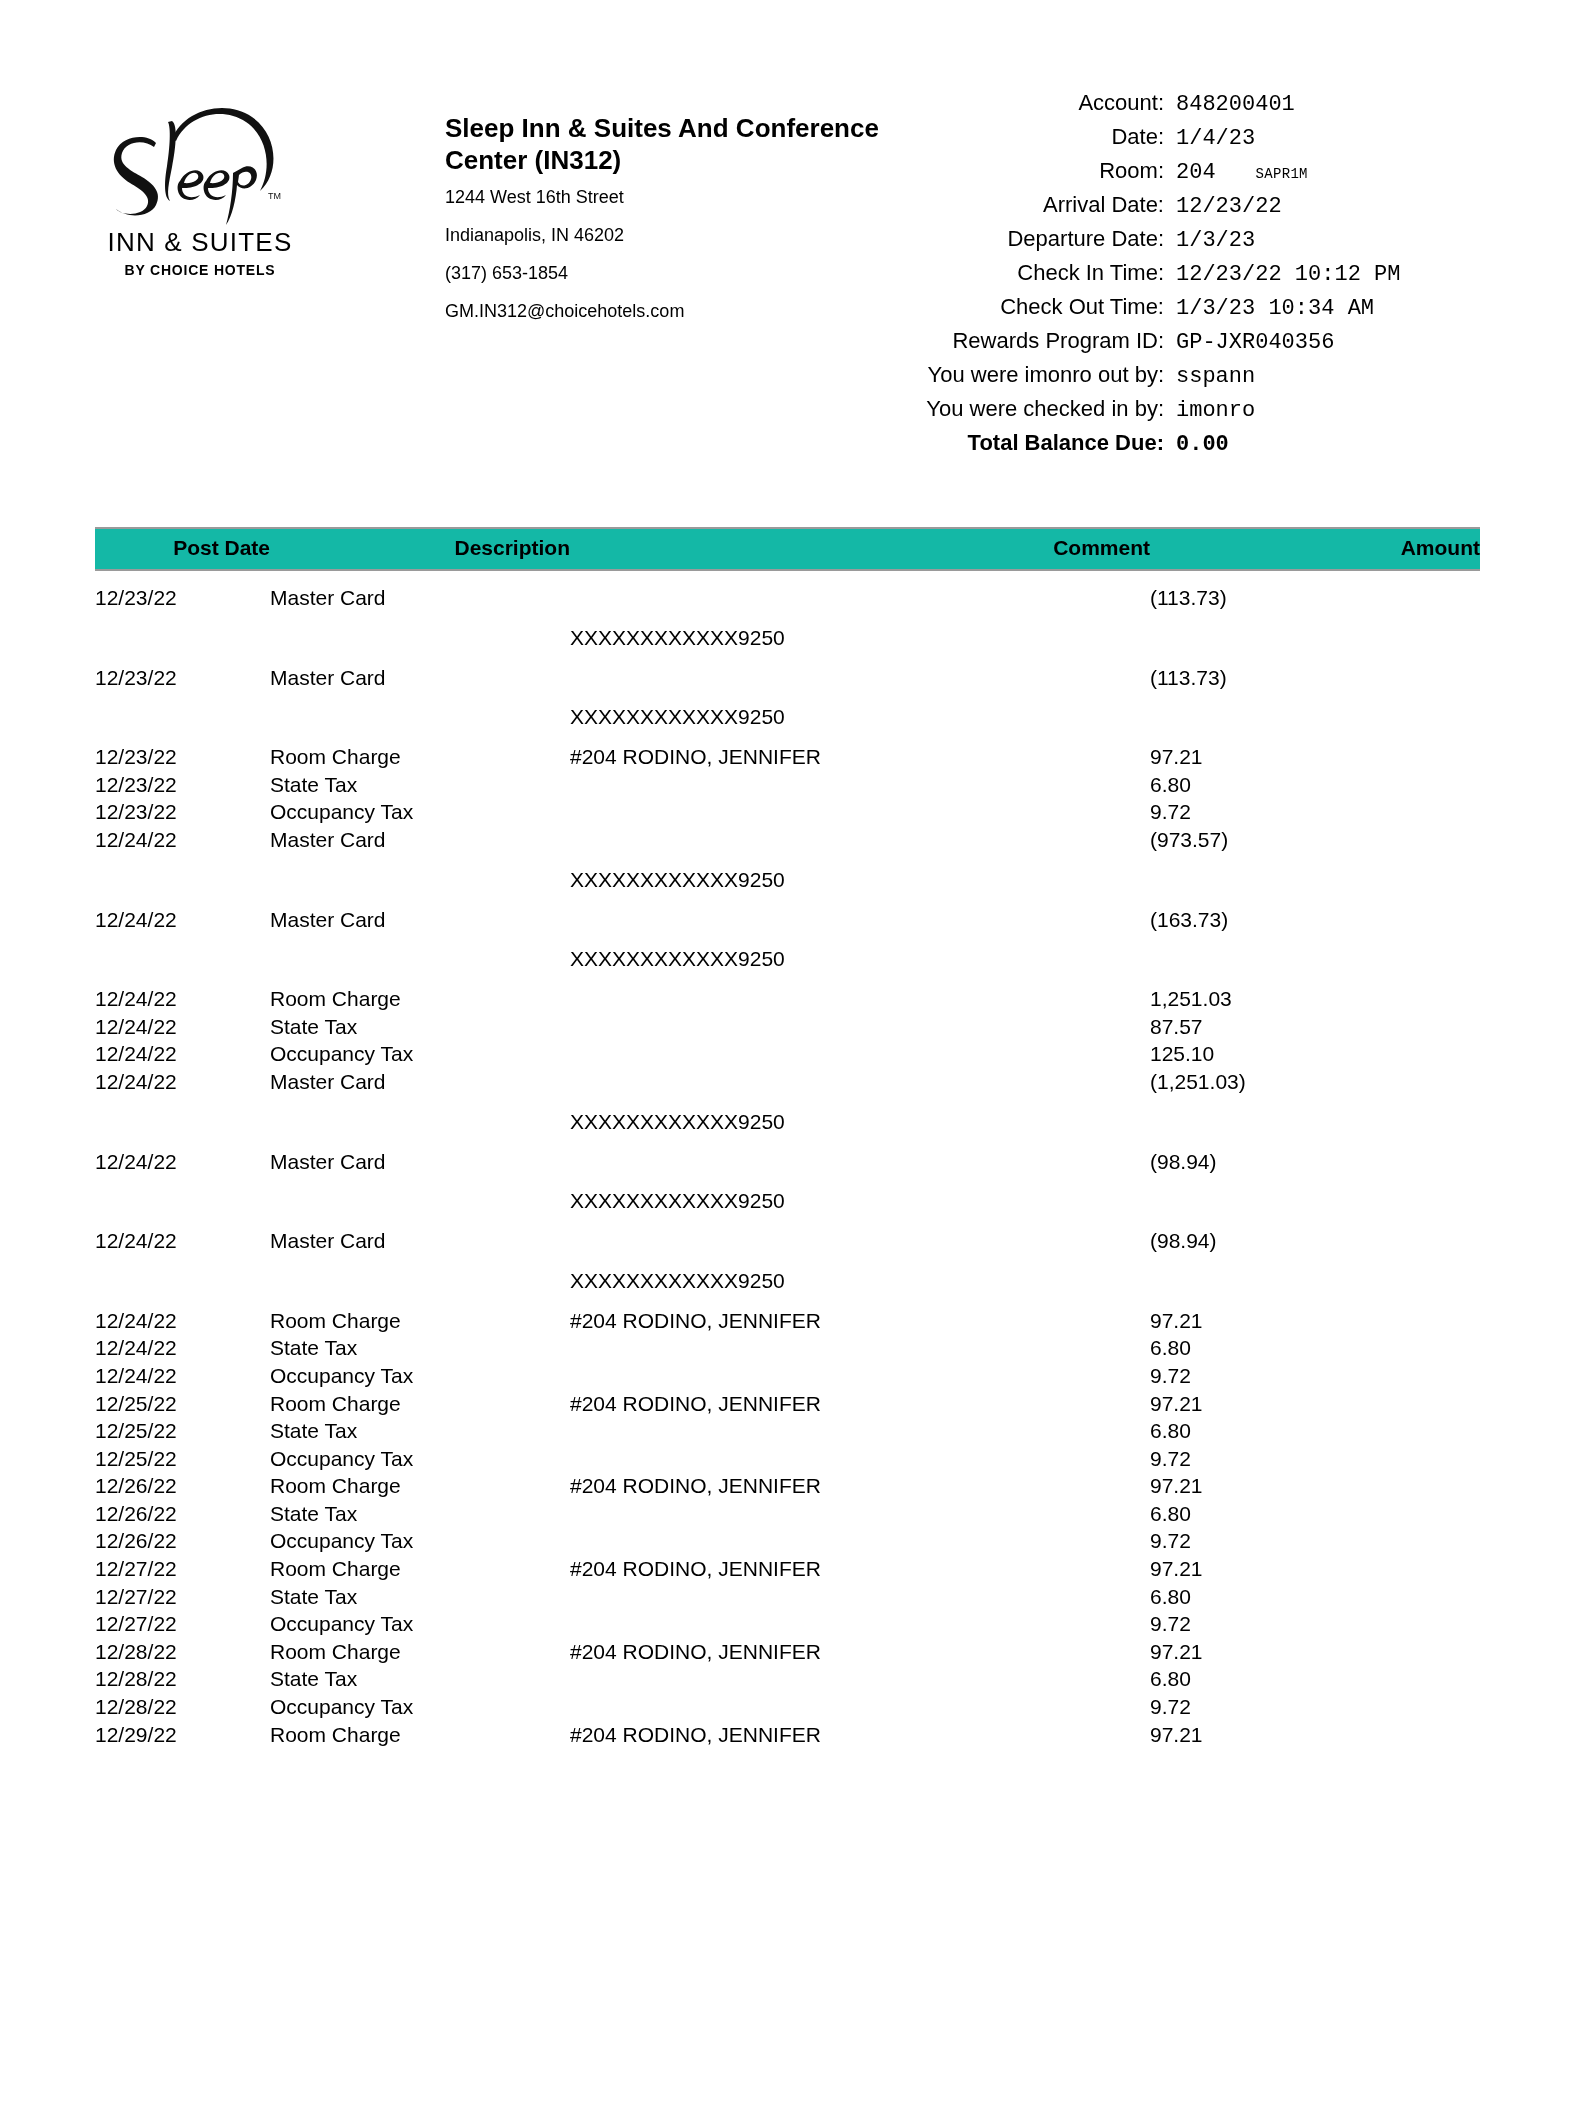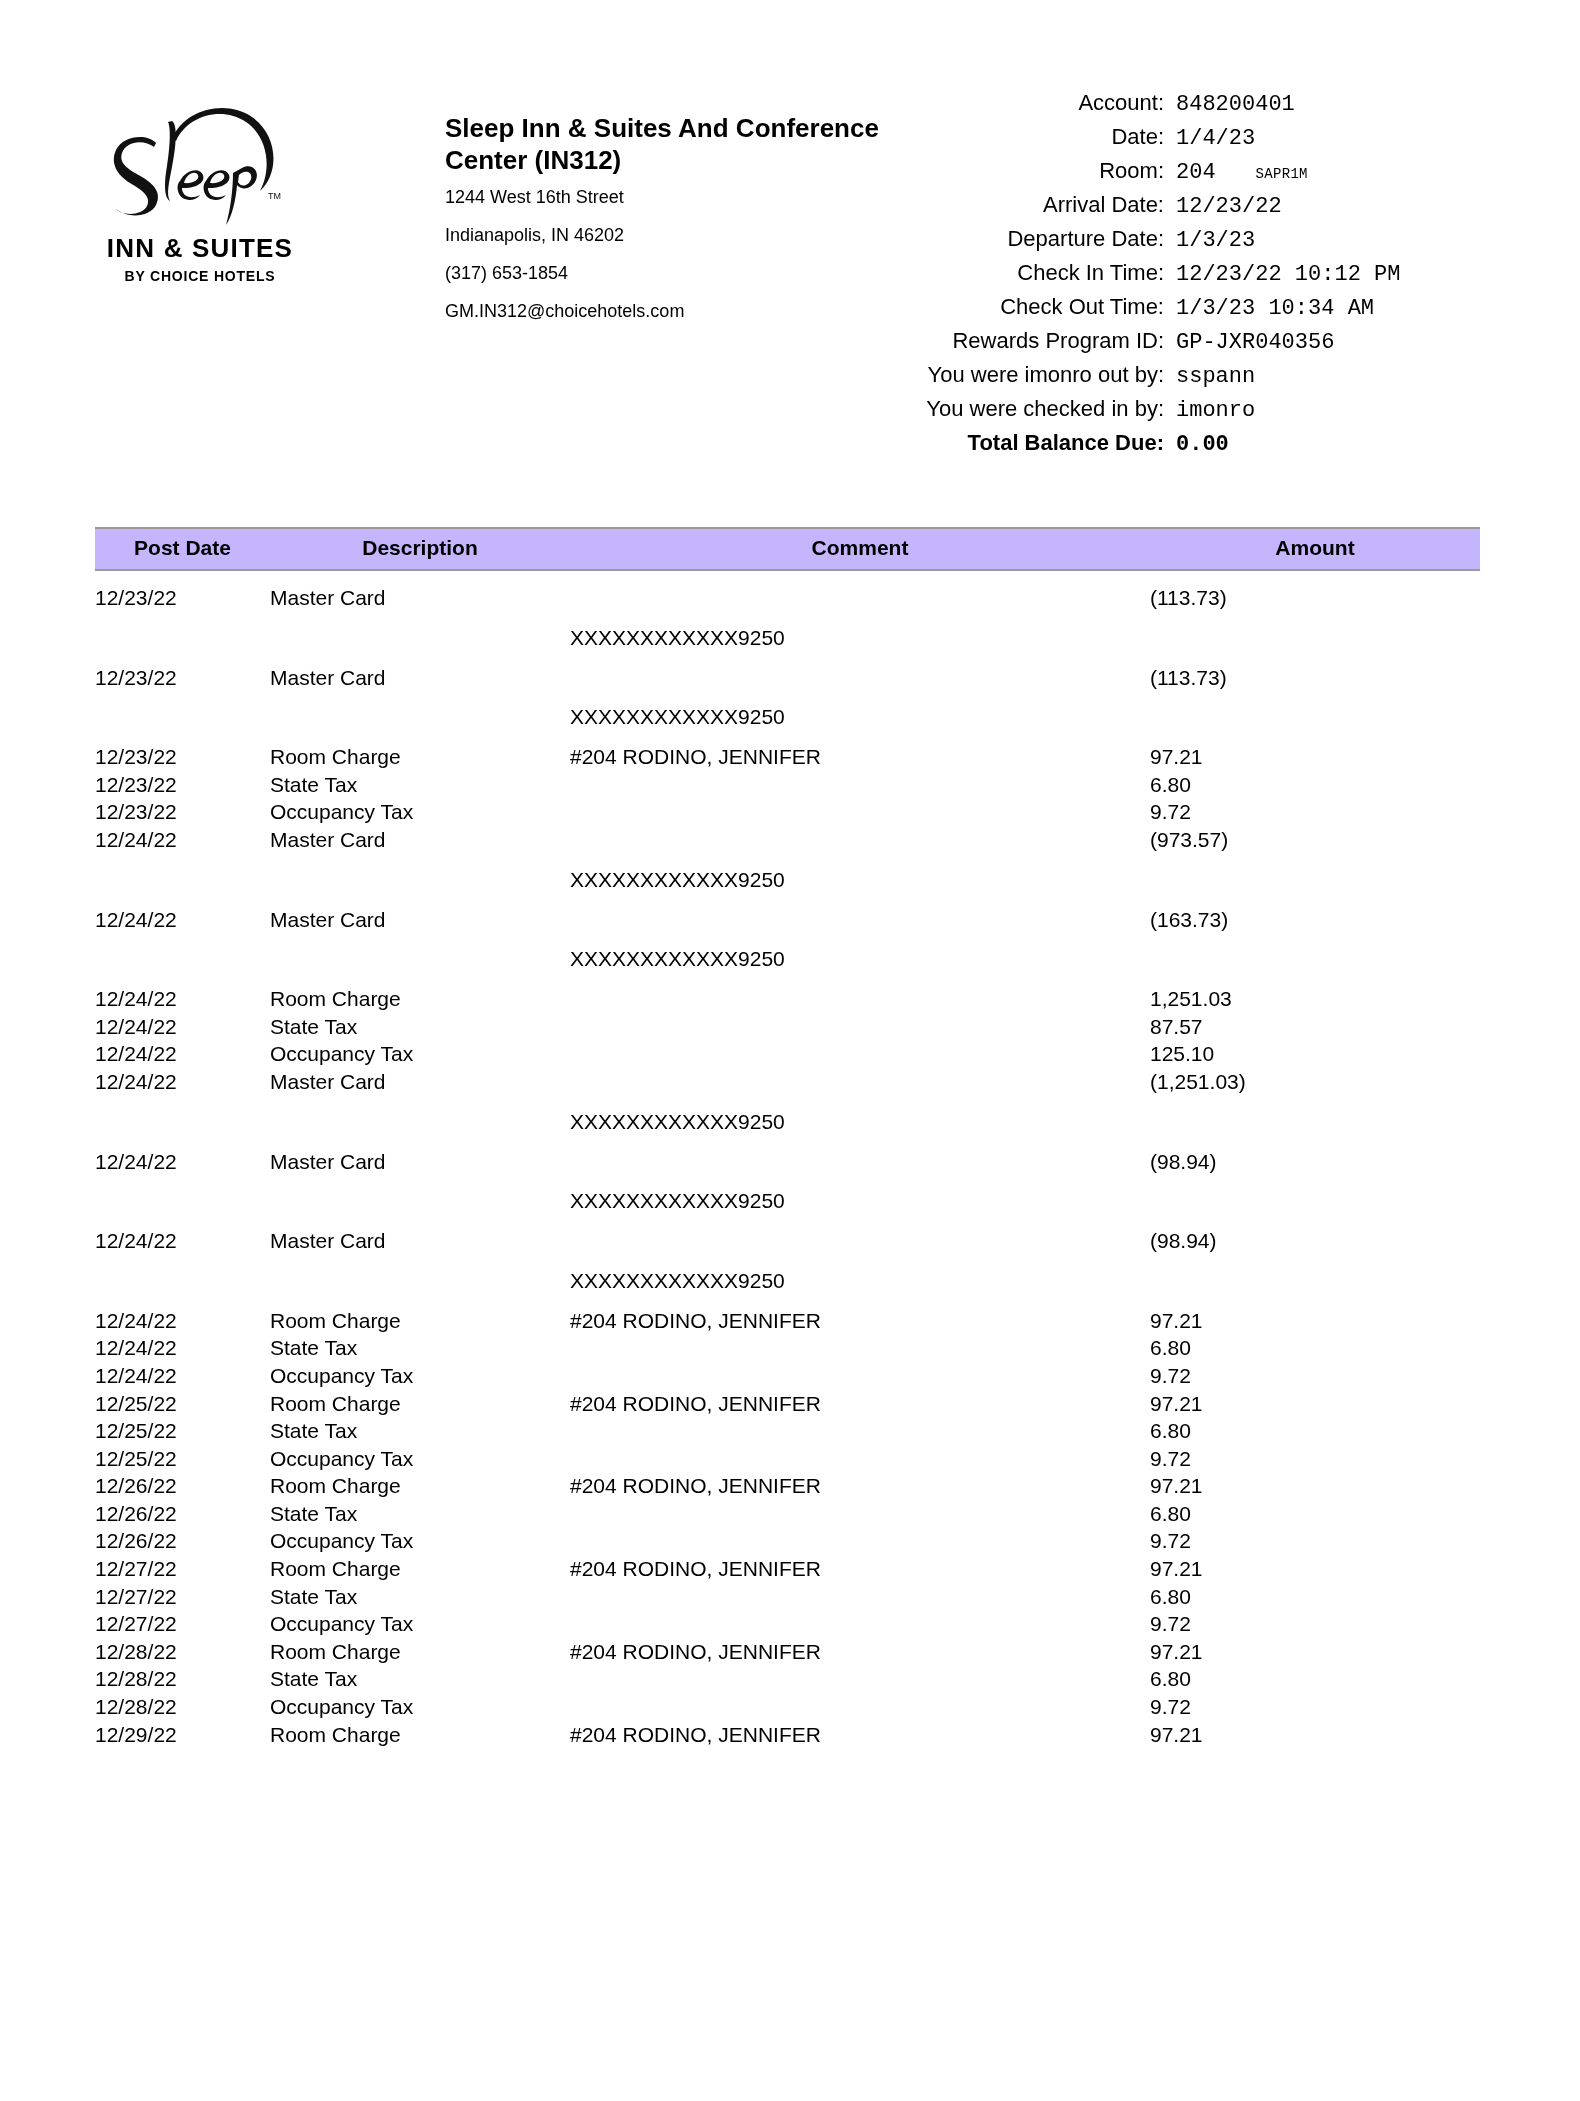--- a/index.html
+++ b/index.html
@@ -35,23 +35,23 @@
     text-align: center;
   }
   .logo-mark {
     position: relative;
     width: 190px;
     height: 130px;
   }
   .logo-mark svg { display: block; }
   .logo-line1 {
     font-size: 26px;
-    font-weight: bold;
+    font-weight: normal;
     letter-spacing: 1.2px;
-    margin-top: 8px;
+    margin-top: 2px;
     white-space: nowrap;
   }
   .logo-line2 {
     font-size: 14px;
     font-weight: bold;
     letter-spacing: 0.8px;
     margin-top: 4px;
     white-space: nowrap;
   }
 
@@ -139,27 +139,27 @@
     left: 95px;
     top: 527px;
     width: 1385px;
   }
   table.folio {
     width: 100%;
     border-collapse: collapse;
     table-layout: fixed;
   }
   table.folio thead th {
-    background: #c4b5fd;
+    background: #14b8a6;
     border-top: 2px solid #9a9a9a;
     border-bottom: 2px solid #9a9a9a;
     font-size: 21px;
     font-weight: bold;
     padding: 7px 0 9px 0;
-    text-align: center;
+    text-align: right;
     white-space: nowrap;
   }
   th.col-date   { width: 175px; padding-left: 9px; }
   th.col-desc   { width: 300px; }
   th.col-cmt    { width: 580px; }
   th.col-amt    { width: 330px; text-align: right; padding-right: 9px; }
 
   table.folio tbody td {
     font-size: 21px;
     padding: 0;

